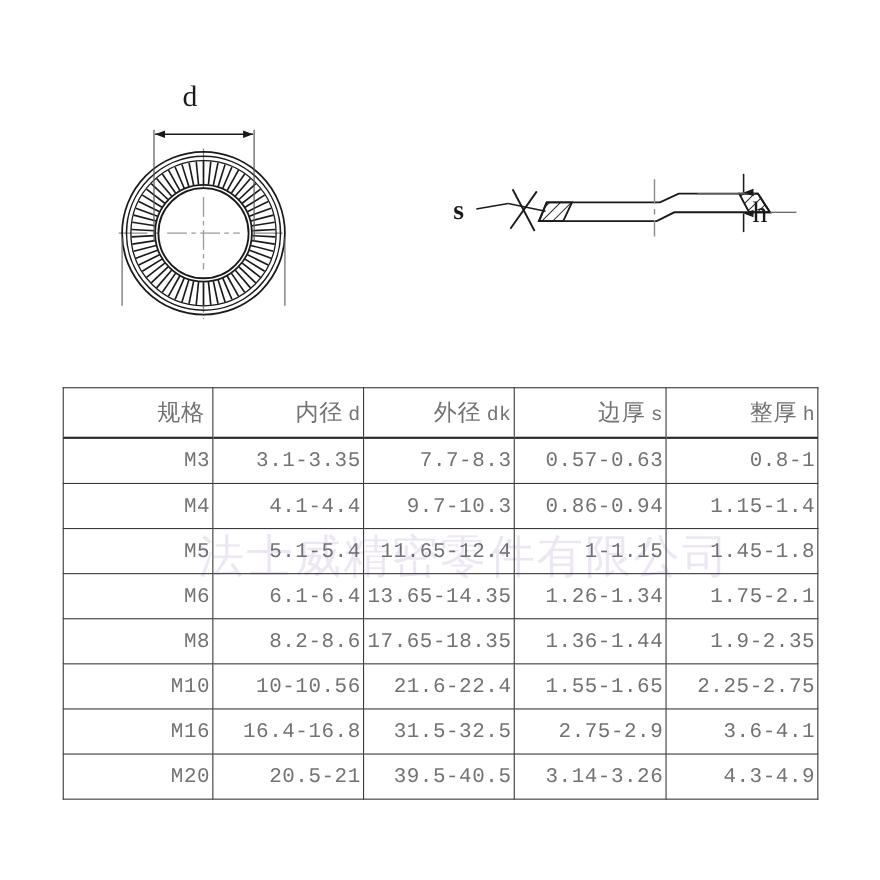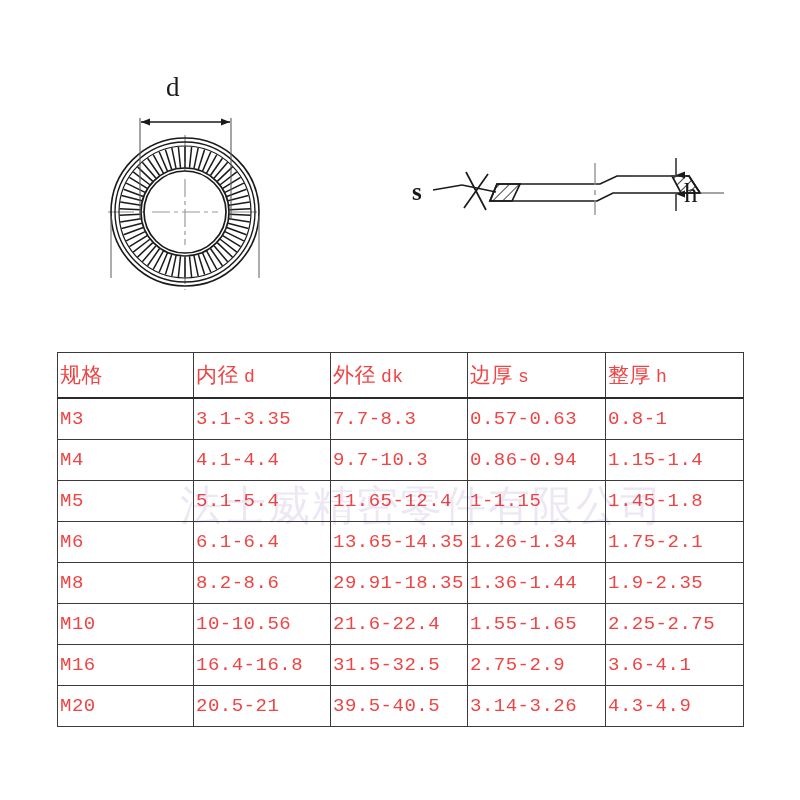--- a/index.html
+++ b/index.html
@@ -63,27 +63,27 @@
     background: transparent;
   }
   table.spec col.c0 { width: 136px; }
   table.spec col.c1 { width: 137px; }
   table.spec col.c2 { width: 137px; }
   table.spec col.c3 { width: 138px; }
   table.spec col.c4 { width: 138px; }
 
   table.spec th, table.spec td {
     border: 1px solid #3a3a3a;
-    text-align: left;
+    text-align: right;
     vertical-align: middle;
     height: 40px;
     padding: 0 2px;
     font-family: "Liberation Mono", monospace;
     font-size: 19px;
-    color: #ef4444;
+    color: #737373;
     letter-spacing: 0.5px;
     background: transparent;
   }
   table.spec thead th {
     height: 44px;
     font-weight: 400;
     font-family: "DejaVu Sans", sans-serif;
     font-size: 21px;
     border-bottom: 2px solid #2b2b2b;
   }
@@ -320,21 +320,21 @@
           <tr>
             <td>M6</td>
             <td>6.1-6.4</td>
             <td>13.65-14.35</td>
             <td>1.26-1.34</td>
             <td>1.75-2.1</td>
           </tr>
           <tr>
             <td>M8</td>
             <td>8.2-8.6</td>
-            <td>29.91-18.35</td>
+            <td>17.65-18.35</td>
             <td>1.36-1.44</td>
             <td>1.9-2.35</td>
           </tr>
           <tr>
             <td>M10</td>
             <td>10-10.56</td>
             <td>21.6-22.4</td>
             <td>1.55-1.65</td>
             <td>2.25-2.75</td>
           </tr>

